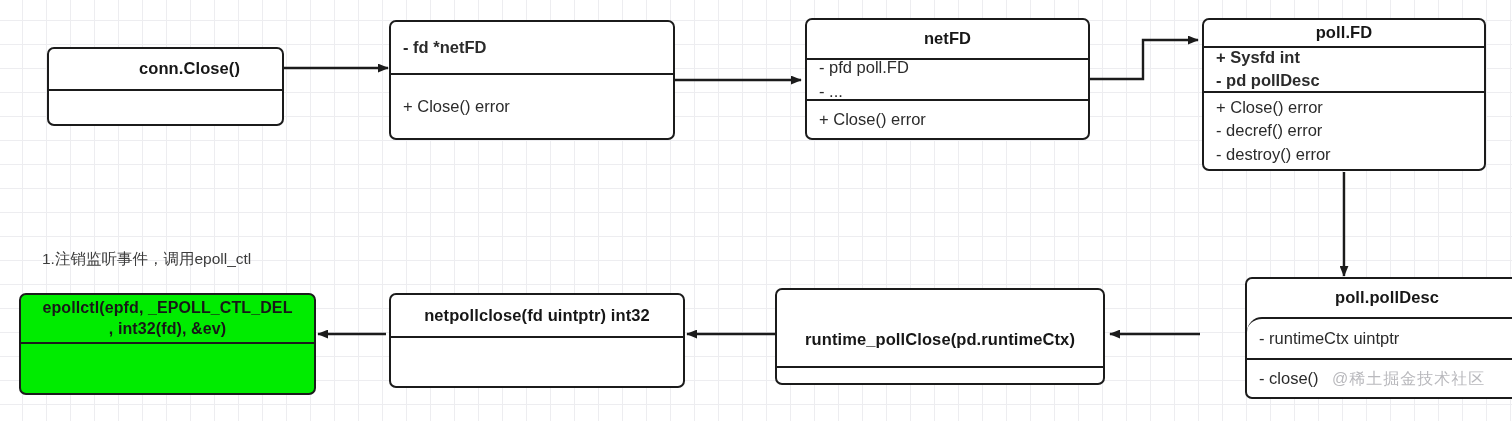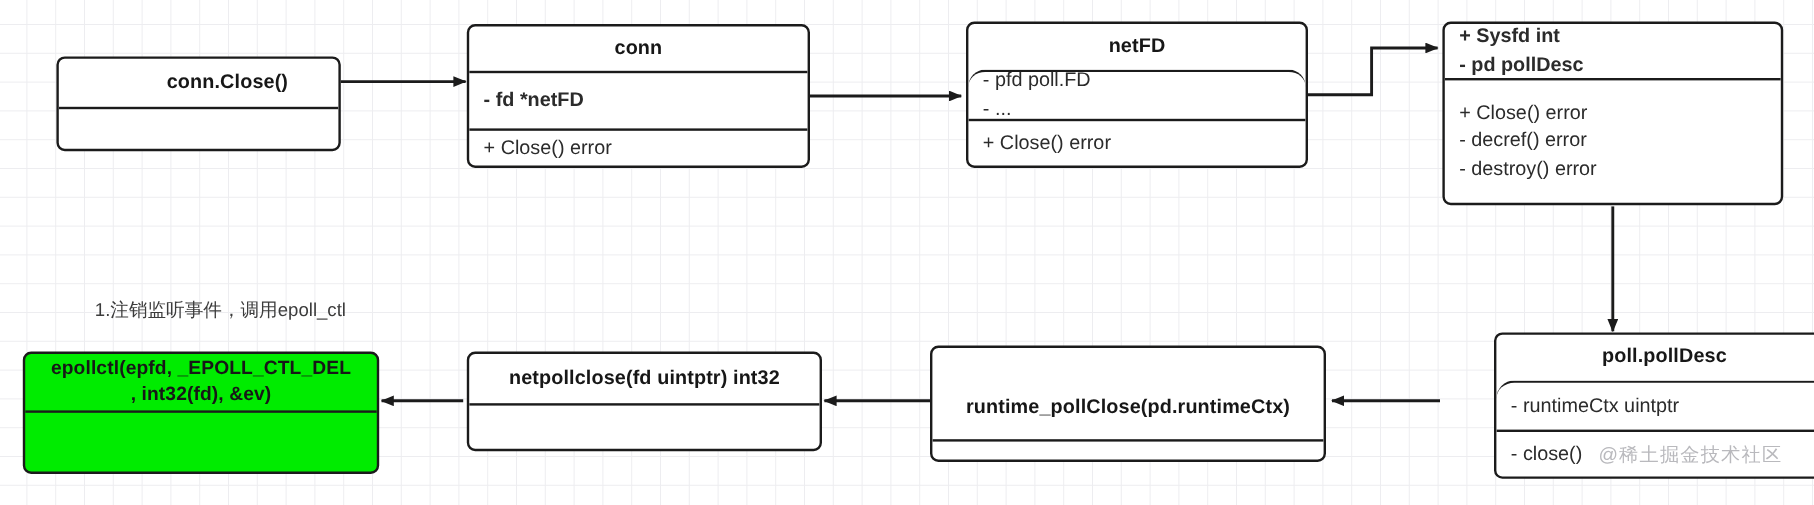--- a/index.html
+++ b/index.html
@@ -80,21 +80,20 @@
   }
   .empty-sec {
     min-height: 10px;
   }
   .note {
     position: absolute;
     font-size: 15.5px;
     color: #3c3c3c;
     white-space: nowrap;
     line-height: 1.2;
-    margin-left: 37px;
   }
   .watermark {
     position: absolute;
     font-size: 16px;
     color: #b9b9bd;
     white-space: nowrap;
     letter-spacing: 1px;
   }
 </style>
 </head>
@@ -131,45 +130,45 @@
 </svg>
 
 <div class="node" style="left:47px; top:47px; width:237px; height:79px;">
   <div class="sec" style="height:40px;margin-left:48px;">
     <div class="title">conn.Close()</div>
   </div>
   <div class="sec empty-sec" style="flex:1;"></div>
 </div>
 
 <div class="node" style="left:389px; top:20px; width:286px; height:120px;">
-  <div class="sec" style="height:41px;">
-    <div class="title">conn</div>
-  </div>
   <div class="sec members" style="height:51px;font-weight:bold;">
     <div class="member">- fd *netFD</div>
   </div>
   <div class="sec members" style="flex:1;">
     <div class="member">+ Close() error</div>
   </div>
 </div>
 
 <div class="node" style="left:805px; top:18px; width:285px; height:122px;">
   <div class="sec" style="height:38px;">
     <div class="title">netFD</div>
   </div>
-  <div class="sec members" style="height:41px;border-radius:14px;">
+  <div class="sec members" style="height:41px;">
     <div class="member">- pfd poll.FD</div>
     <div class="member">- ...</div>
   </div>
   <div class="sec members" style="flex:1;">
     <div class="member">+ Close() error</div>
   </div>
 </div>
 
 <div class="node" style="left:1202px; top:18px; width:284px; height:153px;">
+  <div class="sec" style="height:39px;">
+    <div class="title">poll.FD</div>
+  </div>
   <div class="sec members" style="height:45px;font-weight:bold;">
     <div class="member">+ Sysfd int</div>
     <div class="member">- pd pollDesc</div>
   </div>
   <div class="sec members" style="flex:1;">
     <div class="member">+ Close() error</div>
     <div class="member">- decref() error</div>
     <div class="member">- destroy() error</div>
   </div>
 </div>
@@ -186,21 +185,21 @@
   </div>
 </div>
 
 <div class="node" style="left:775px; top:288px; width:330px; height:97px;">
   <div class="sec" style="height:52px;margin-top:24px;">
     <div class="title">runtime_pollClose(pd.runtimeCtx)</div>
   </div>
   <div class="sec empty-sec" style="flex:1;"></div>
 </div>
 
-<div class="node" style="left:389px; top:293px; width:296px; height:83px;">
+<div class="node" style="left:389px; top:293px; width:296px; height:95px;">
   <div class="sec" style="height:41px;">
     <div class="title">netpollclose(fd uintptr) int32</div>
   </div>
   <div class="sec empty-sec" style="flex:1;"></div>
 </div>
 
 <div class="node green" style="left:19px; top:293px; width:297px; height:102px;">
   <div class="sec" style="height:47px;">
     <div class="title multi" style="padding-bottom:0;">epollctl(epfd, _EPOLL_CTL_DEL</div>
     <div class="title multi" style="padding-top:0;">, int32(fd), &amp;ev)</div>

